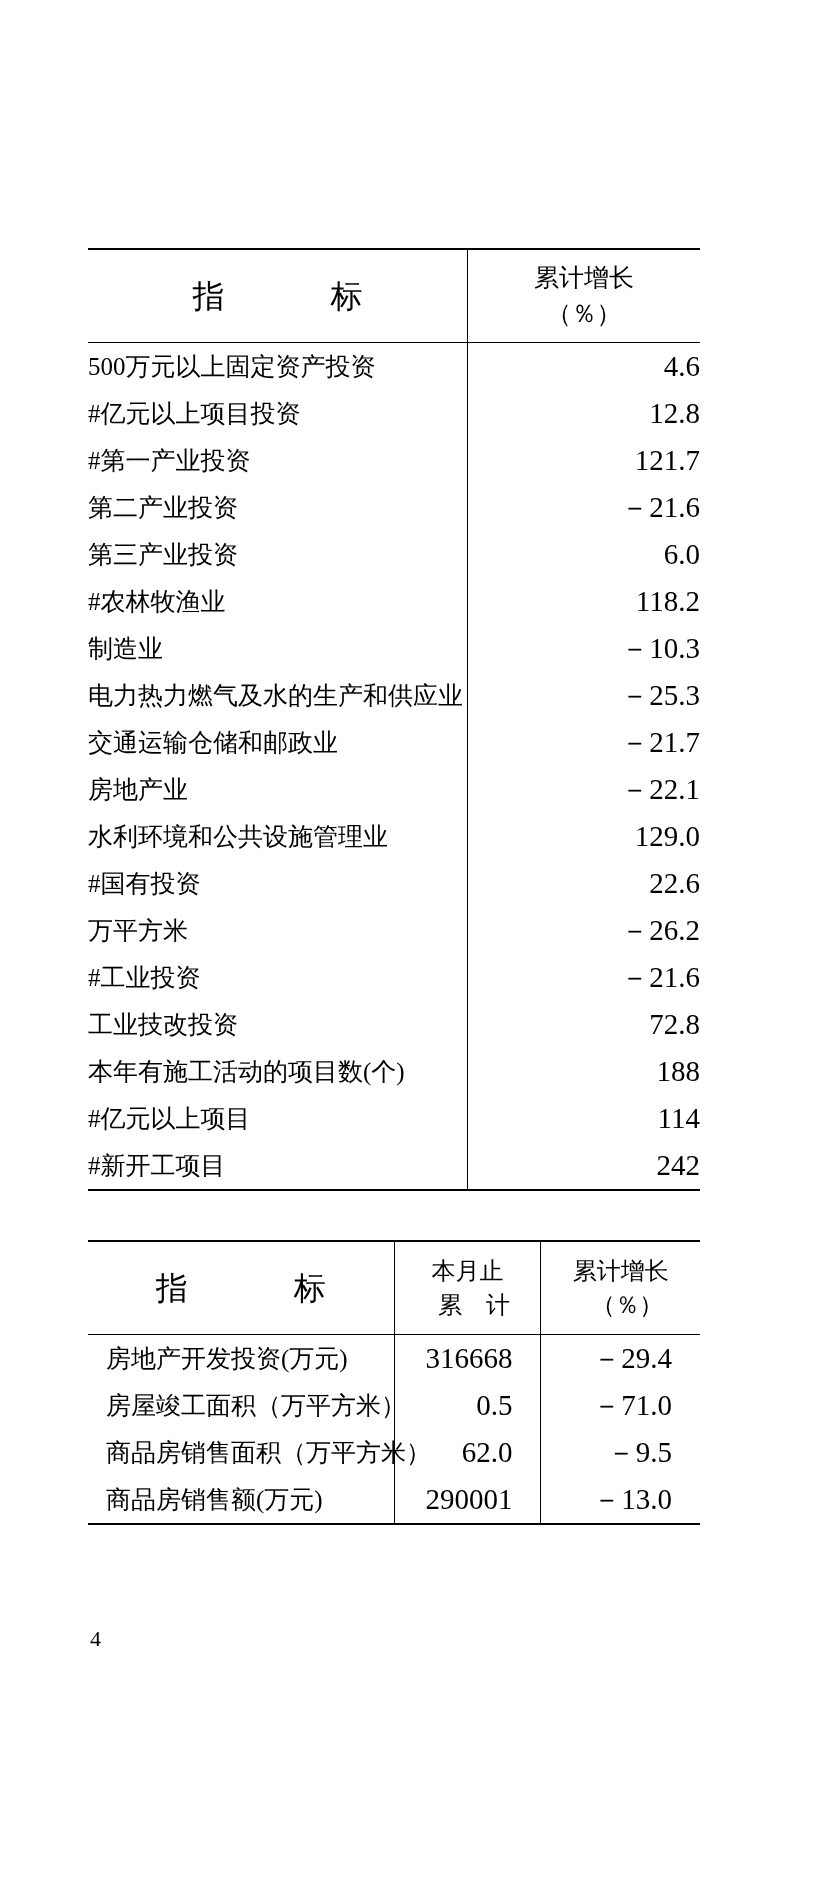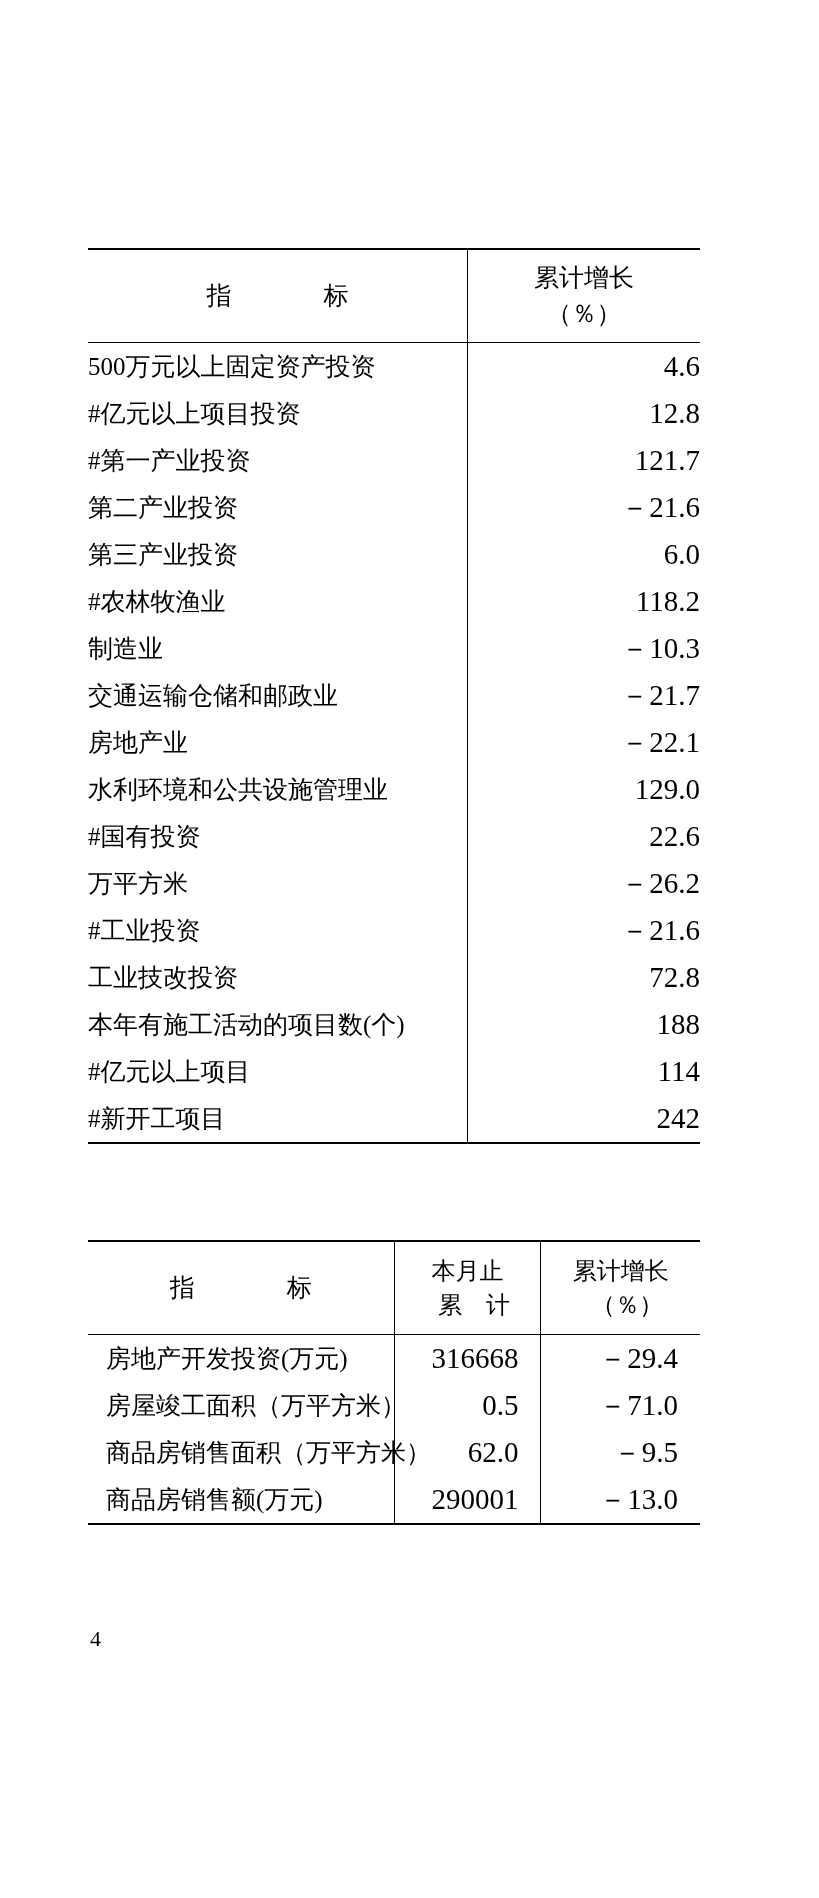--- a/index.html
+++ b/index.html
@@ -49,21 +49,21 @@
   .rule-mid td { border-top: 1.4px solid #000; margin-top: 40px; }
   .rule-bot td { border-bottom: 2px solid #000; }
 
   .vline {
     border-left: 1.4px solid #000;
   }
 
   
   .hdr-label {
     text-align: center;
-    font-size: 25px;
+    font-size: 32px;
     letter-spacing: 0px;
     height: 92px;
     line-height: 1.25;
   }
   .hdr-label .spaced {
     letter-spacing: 14px;
     padding-left: 14px;
   }
   .hdr-stack {
     text-align: center;
@@ -91,21 +91,21 @@
   }
   .bold { font-weight: bold; }
 
   
   .ind0 { padding-left: 6px; }
   .ind1 { padding-left: 26px; margin-left: 32px; }
   .ind2 { padding-left: 46px; }
 
   
   #table-2 td.name { padding-left: 18px; }
-  #table-2 td.num  { padding-right: 22px; }
+  #table-2 td.num  { padding-right: 28px; }
   .hdr2-stack {
     text-align: center;
     font-size: 24px;
     line-height: 1.42;
     height: 92px;
   }
   .hdr2-stack .l1 { display:block; }
   .hdr2-stack .l2 { display:block;margin-left:13px; }
 
   
@@ -159,20 +159,24 @@
           <td class="name ind2">第三产业投资</td>
           <td class="num vline">6.0</td>
         </tr>
         <tr>
           <td class="name ind1">#农林牧渔业</td>
           <td class="num vline">118.2</td>
         </tr>
         <tr>
           <td class="name ind2">制造业</td>
           <td class="num vline">－10.3</td>
+        </tr>
+        <tr>
+          <td class="name ind2">电力热力燃气及水的生产和供应业</td>
+          <td class="num vline">－25.3</td>
         </tr>
         <tr>
           <td class="name ind2">交通运输仓储和邮政业</td>
           <td class="num vline">－21.7</td>
         </tr>
         <tr>
           <td class="name ind2">房地产业</td>
           <td class="num vline">－22.1</td>
         </tr>
         <tr>

